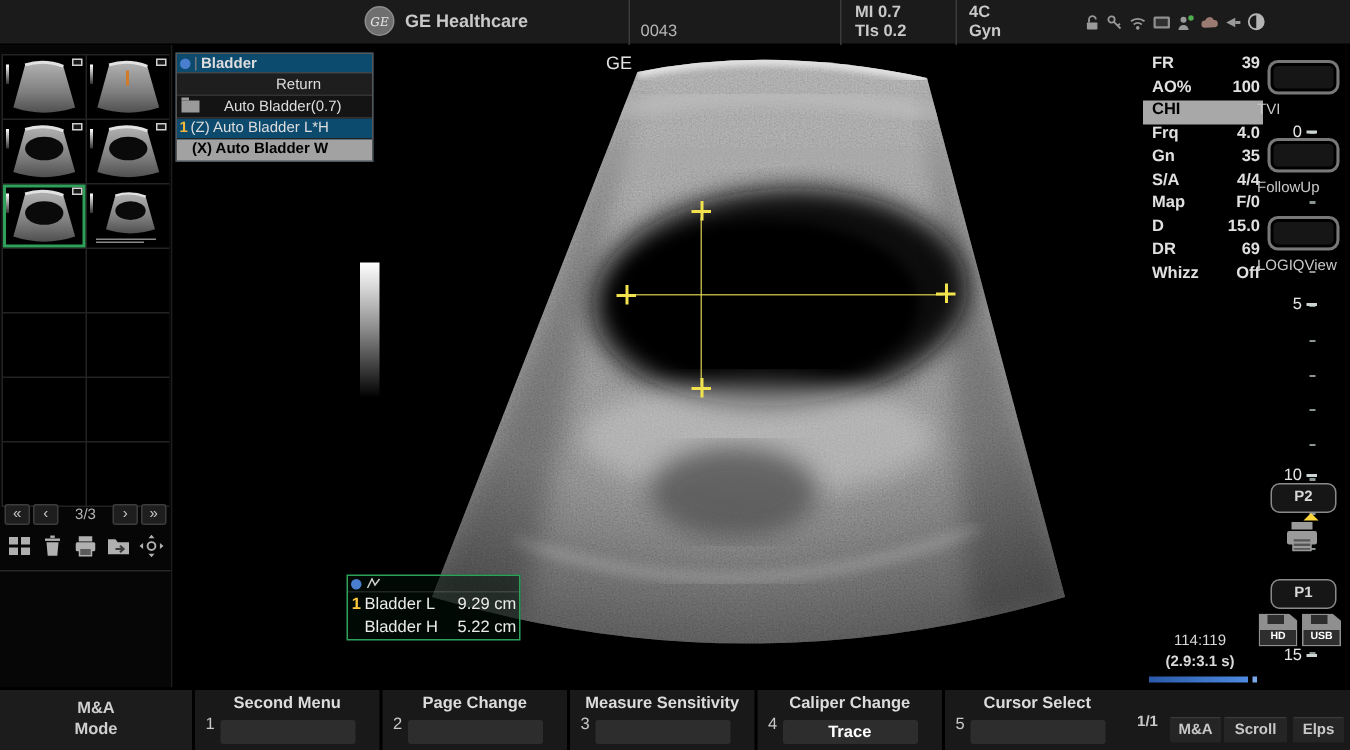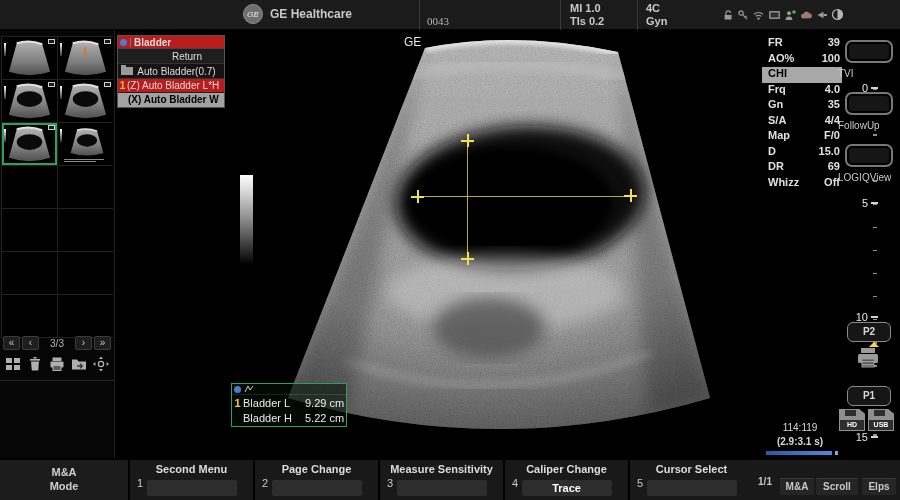--- a/index.html
+++ b/index.html
@@ -8,21 +8,21 @@
   .screen { position:relative; width:900px; height:500px; background:#000; overflow:hidden; }
 
   
   .topbar { position:absolute; left:0; top:0; width:900px; height:30px; background:#1b1b1b; border-bottom:1px solid #000; }
   .topbar .vdiv { position:absolute; top:0; width:1px; height:30px; background:#3a3a3a; }
   .brand { position:absolute; left:243px; top:4px; display:flex; align-items:center; gap:7px; }
   .ge-logo { width:20px; height:20px; border-radius:50%; background:#6f6f6f; border:1px solid #8d8d8d;
              display:flex; align-items:center; justify-content:center; color:#e8e8e8;
              font-family:"DejaVu Serif", serif; font-style:italic; font-size:8px; }
   .brand-text { color:#c9c9c9; font-size:12px; font-weight:bold; }
-  .counter { position:absolute; left:427px; top:15px; color:#b5b5b5; font-size:11px;font-family:Liberation Serif, serif; }
+  .counter { position:absolute; left:427px; top:15px; color:#b5b5b5; font-size:11px; }
   .mi-block { position:absolute; left:570px; top:2px; color:#c9c9c9; font-size:11px; font-weight:bold; line-height:13px; }
   .probe-block { position:absolute; left:646px; top:2px; color:#c9c9c9; font-size:11px; font-weight:bold; line-height:13px; }
   .status-icons { position:absolute; left:722px; top:8px; display:flex; gap:3px; align-items:center; }
   .status-icons svg { display:block; }
 
   
   .sidebar { position:absolute; left:0; top:30px; width:115px; height:428px; background:#060606; border-right:1px solid #1e1e1e; }
   .thumb-grid { position:absolute; left:1px; top:6px; width:112px; display:grid;
                 grid-template-columns:55px 55px; grid-auto-rows:42px; gap:1px; background:#232323; padding:1px; }
   .tcell { position:relative; background:#000; overflow:hidden; }
@@ -69,21 +69,21 @@
   .ruler { position:absolute; left:735px; top:30px; width:30px; height:420px; }
   .ruler .rlabel { position:absolute; left:0; width:18px; text-align:right; color:#e6e6e6; font-size:11px; }
   .ruler .rmajor { position:absolute; left:21px; width:7px; height:2px; background:#ccd4d4; }
   .ruler .rminor { position:absolute; left:23px; top:28px; width:4px; height:348px;
                    background:repeating-linear-gradient(to bottom, #8a9595 0 1.5px, transparent 1.5px 23.1px); }
   .focus-marker { position:absolute; left:19px; top:276px; width:10px; }
   .focus-marker .t1 { width:0; height:0; border-left:5px solid transparent; border-right:5px solid transparent; border-top:5px solid #ffd73d; }
   .focus-marker .t2 { width:0; height:0; border-left:5px solid transparent; border-right:5px solid transparent; border-bottom:5px solid #ffd73d; margin-top:1px; }
 
   
-  .menu-panel { position:absolute; left:117px; top:35px; width:108px; border:1px solid #555; background:#b91c1c; font-size:10px; }
+  .menu-panel { position:absolute; left:117px; top:35px; width:132px; border:1px solid #555; background:#0c4a6e; font-size:10px; }
   .menu-title { height:13px; display:flex; align-items:center; gap:3px; padding-left:2px; color:#ddd; font-weight:bold; border-bottom:1px solid #444; }
   .menu-title .dot { width:7px; height:7px; border-radius:50%; background:#4a7fd0; }
   .menu-title .sep { width:1px; height:9px; background:#777; }
   .menu-return { height:15px; line-height:15px; text-align:center; color:#ddd; background:#1e1e1e; border-bottom:1px solid #333;padding-left:32px; }
   .menu-folder { height:15px; display:flex; align-items:center; background:#141414; border-bottom:1px solid #333; color:#ddd; }
   .menu-folder .ficon { width:12px; height:8px; background:#9a9a9a; margin:0 4px 0 3px; position:relative; }
   .menu-folder .ficon::before { content:""; position:absolute; left:0; top:-2px; width:5px; height:2px; background:#9a9a9a; }
   .menu-folder .ftext { flex:1; text-align:center; padding-right:8px; }
   .menu-itemz { height:14px; display:flex; align-items:center; color:#ddd; border-bottom:1px solid #222; }
   .menu-itemz .znum { width:9px; text-align:center; color:#f0b93c; font-weight:bold; }
@@ -149,21 +149,21 @@
 
   <header class="topbar">
     <div class="brand">
       <span class="ge-logo">GE</span>
       <span class="brand-text">GE Healthcare</span>
     </div>
     <div class="vdiv" style="left:419px"></div>
     <div class="counter">0043</div>
     <div class="vdiv" style="left:560px"></div>
     <div class="mi-block">
-      <div>MI 1.0</div>
+      <div>MI 0.7</div>
       <div>TIs 0.2</div>
     </div>
     <div class="vdiv" style="left:637px"></div>
     <div class="probe-block">
       <div>4C</div>
       <div>Gyn</div>
     </div>
     <div class="status-icons">
       <svg width="12" height="12" viewBox="0 0 12 12">
           <path d="M4,6 V4.3 a2.3,2.3 0 0 1 4.6,-0.4" fill="none" stroke="#999" stroke-width="1.2"></path>

